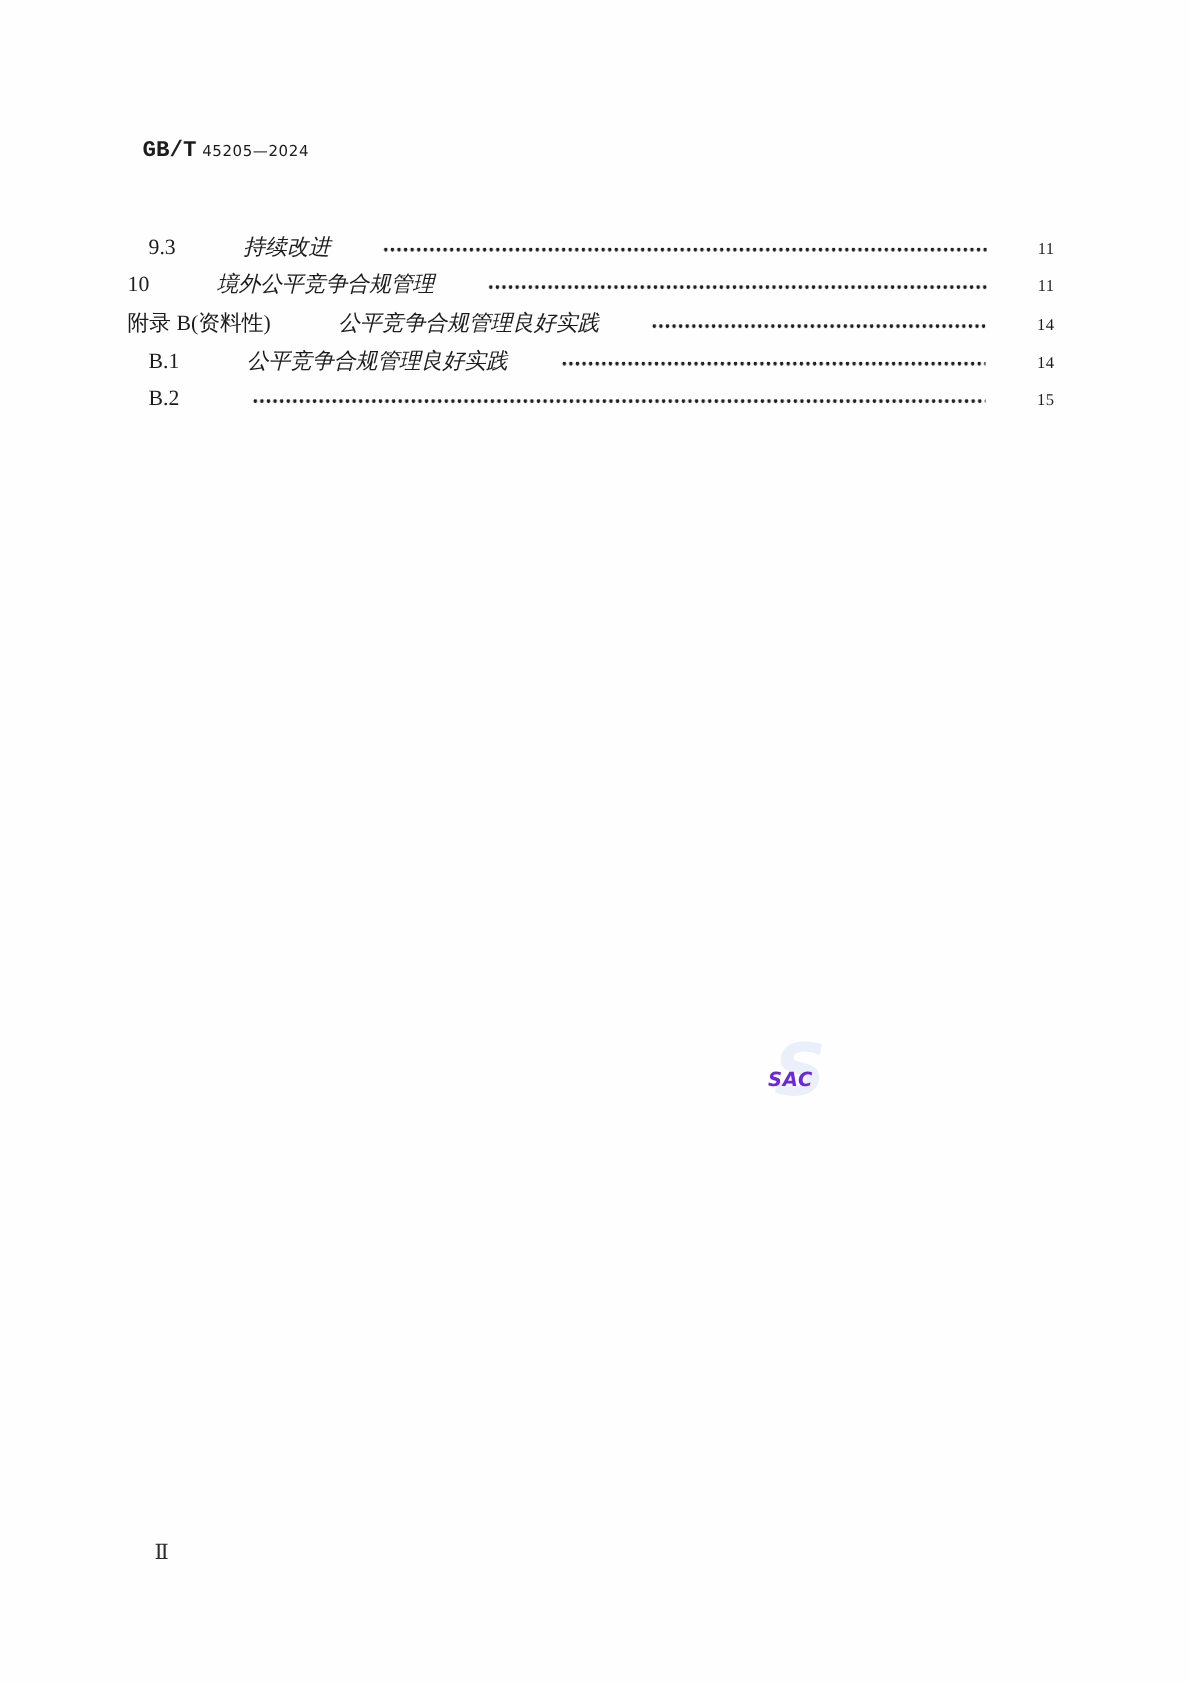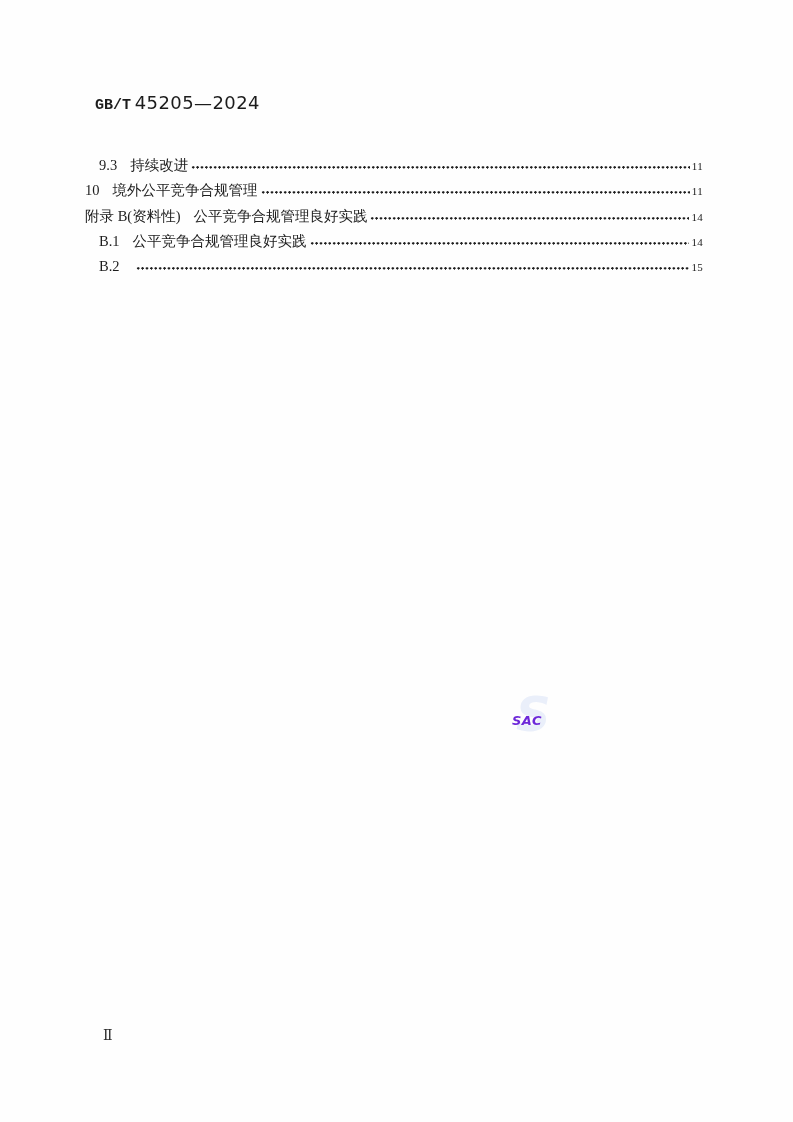--- a/index.html
+++ b/index.html
@@ -3,27 +3,27 @@
 <meta charset="utf-8">
 <style>
   * { margin:0; padding:0; box-sizing:border-box; }
   html,body { width:793px; height:1122px; background:#ffffff; }
   .page {
     position:relative; width:793px; height:1122px; background:#fefefe;
     overflow:hidden; font-family:"Liberation Serif","DejaVu Serif",serif; color:#1c1c1c;
   }
   .doc-header { position:absolute; left:95px; top:92px; font-size:15px; white-space:nowrap; }
   .doc-header .code { font-weight:bold; font-family:Liberation Mono, monospace;margin-top:10px; }
-  .doc-header .num  { font-family:"DejaVu Sans","Liberation Sans",sans-serif; font-size:18px; letter-spacing:0.4px; }
+  .doc-header .num  { font-family:"DejaVu Sans","Liberation Sans",sans-serif; font-size:10px; letter-spacing:0.4px; }
 
   .toc { position:absolute; left:85px; top:127px; width:618px; }
-  .toc-row { display:flex; align-items:baseline; height:25.3px; font-size:14.5px; }
+  .toc-row { display:flex; align-items:baseline; height:25.3px; font-size:14.5px;gap:32px; }
   .toc-row.indent { padding-left:14px; }
   .toc-num { margin-right:13px; white-space:pre; }
-  .toc-title { white-space:pre; }
+  .toc-title { white-space:pre;font-style:italic; }
   .toc-leader {
     flex:1; height:5px; margin:0 2px 0 3px;
     background-image:radial-gradient(circle at 2.2px 2.4px, #1e1e1e 1.05px, transparent 1.4px);
     background-size:4.4px 5px; background-repeat:repeat-x; background-position:left center;
   }
   .toc-page { font-size:11px; letter-spacing:0.3px;margin-top:33px; }
 
   .watermark { position:absolute; left:512px; top:698px; width:42px; height:48px; pointer-events:none; }
   .watermark .big-s {
     position:absolute; left:4px; top:-8px; font-family:"DejaVu Sans","Liberation Sans",sans-serif;

